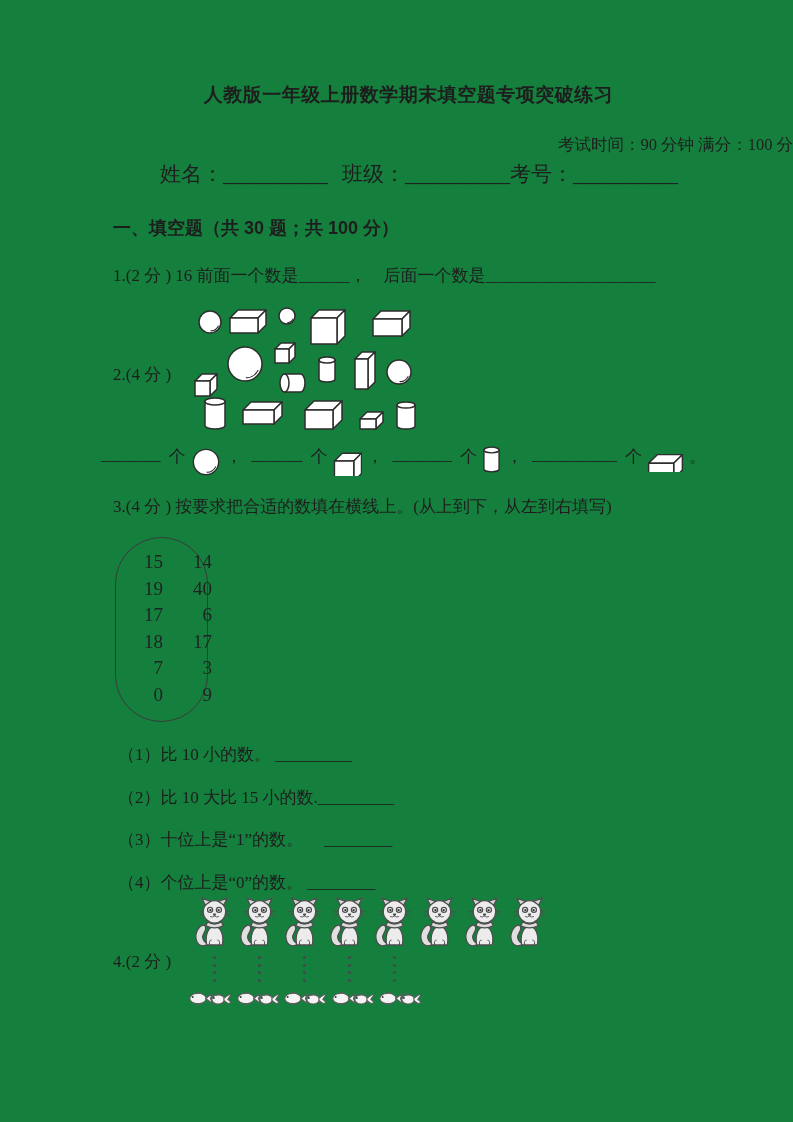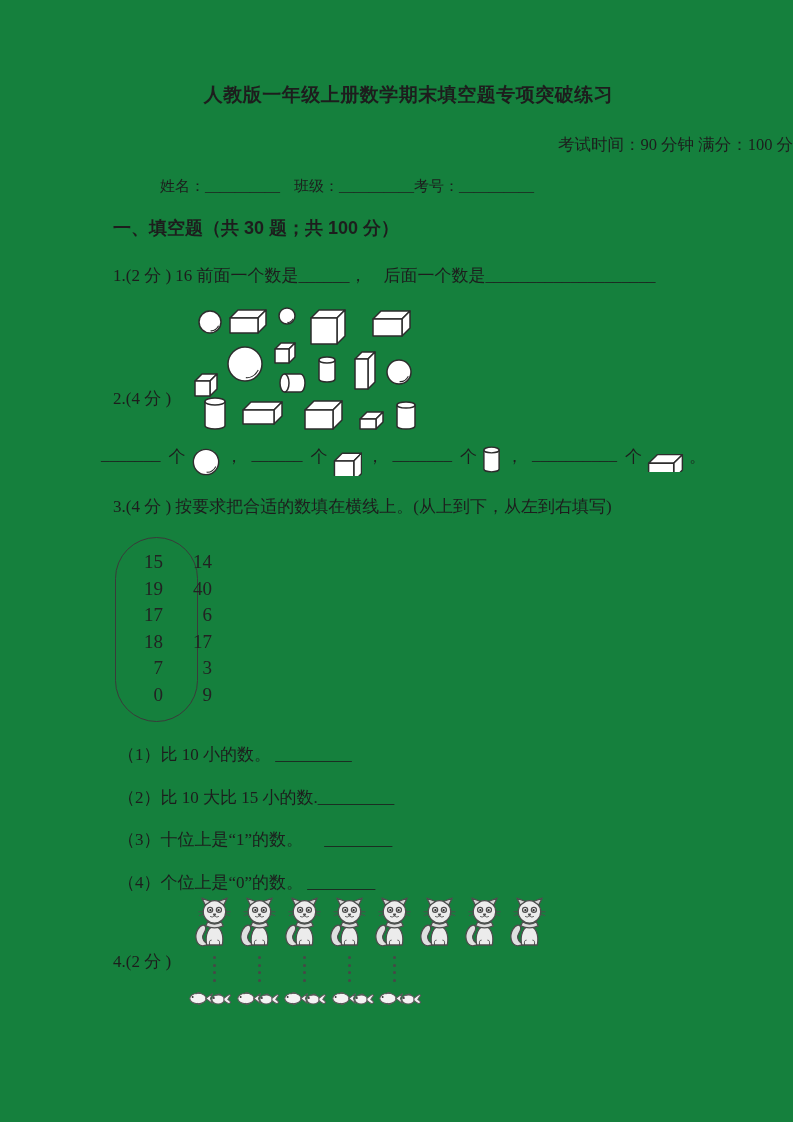--- a/index.html
+++ b/index.html
@@ -6,38 +6,38 @@
   .page{
     position:relative;width:793px;height:1122px;background:#15803d;overflow:hidden;
     font-family:"Liberation Serif","DejaVu Serif",serif;color:#1d1d1d;
   }
   .hdr-title{
     position:absolute;top:82px;left:0;width:100%;text-align:center;
     font-family:"Liberation Sans","DejaVu Sans",sans-serif;font-weight:bold;
     font-size:19px;transform:translateX(12px);letter-spacing:.5px;white-space:nowrap;
   }
   .exam-info{position:absolute;top:134px;left:0;width:100%;text-align:right;font-size:16.5px;white-space:nowrap;}
-  .name-line{position:absolute;top:177px;left:160px;font-size:15px;white-space:nowrap;}
+  .name-line{position:absolute;top:160px;left:160px;font-size:21px;white-space:nowrap;}
   .name-line .gap{display:inline-block;width:14px;}
   .blank{white-space:pre;letter-spacing:0;}
   .section-heading{
     position:absolute;top:216px;left:113px;
     font-family:"Liberation Sans","DejaVu Sans",sans-serif;font-weight:bold;font-size:18px;white-space:nowrap;
   }
   .q-line{position:absolute;font-size:17px;white-space:nowrap;}
   .q1{top:264px;left:113px;}
-  .q2-label{top:363px;left:113px;margin-top:24px;}
+  .q2-label{top:363px;left:113px;}
   .q2-figure{position:absolute;top:299px;left:188px;}
   .q2-answer{position:absolute;top:445px;left:101px;display:flex;align-items:flex-start;font-size:17px;white-space:nowrap;}
   .q2-answer .unit{margin:0 5px 0 8px;}
   .q2-answer .sep{margin:0 9px 0 5px;}
   .q2-answer svg{display:block;margin-bottom:1px;}
   .q3-text{top:495px;left:113px;}
   .oval{
-    position:absolute;top:537px;left:115px;width:83px;height:185px;
+    position:absolute;top:537px;left:115px;width:93px;height:185px;
     border:1.6px solid #3a3a3a;border-radius:52px;box-sizing:border-box;
   }
   .oval-grid{
     display:grid;grid-template-columns:34px 38px;column-gap:11px;
     padding:11px 0 0 13px;justify-items:end;
     font-size:19px;line-height:26.6px;color:#222;
   }
   .q3-subs{position:absolute;top:745px;left:118px;font-size:17px;}
   .q3-subs .sub{line-height:20px;margin-bottom:22.5px;white-space:nowrap;}
   .q4-label{top:950px;left:113px;}

